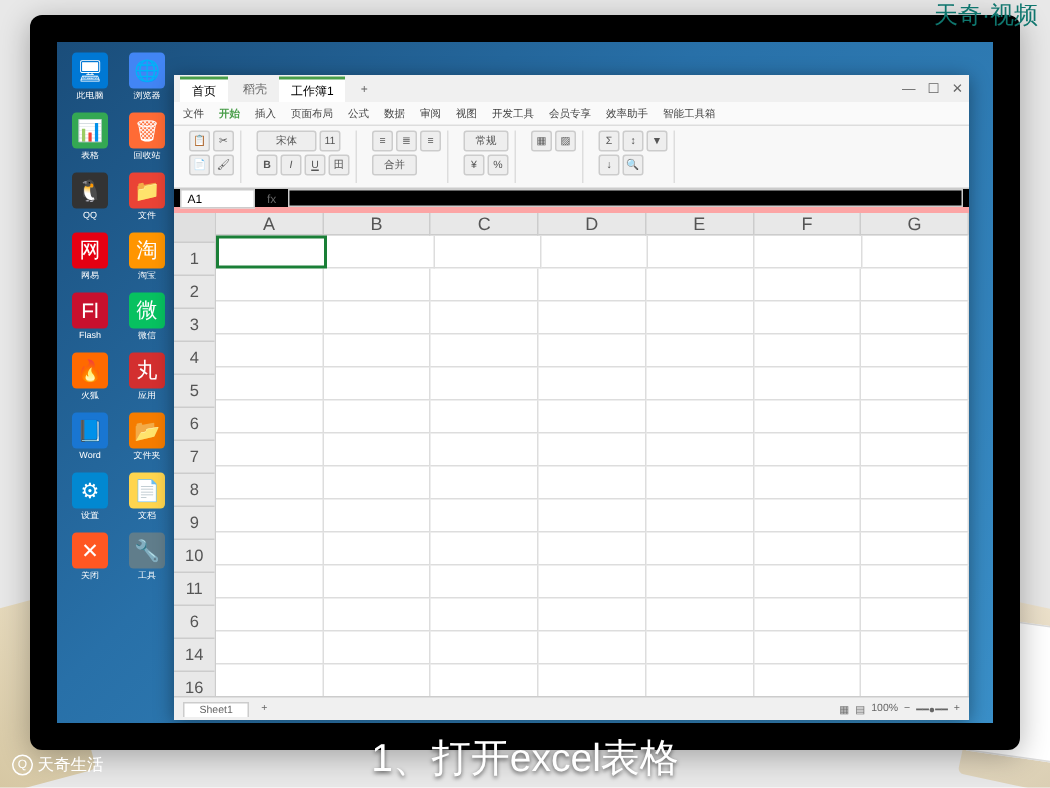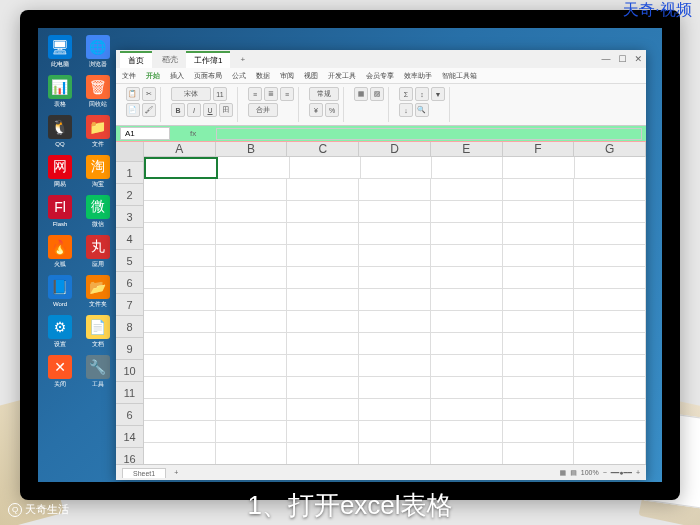--- a/index.html
+++ b/index.html
@@ -15,37 +15,37 @@
 .tab-sm{padding:2px 8px;background:#fff;border-top:2px solid #4a9e4a;margin-right:2px;font-size:8px}
 .tab-sm2{padding:2px 8px;font-size:8px;color:#666}
 .win-ctrl{margin-left:auto;display:flex;gap:8px;font-size:9px;color:#666}
 .menubar{height:16px;background:#fafafa;display:flex;align-items:center;padding:0 6px;gap:10px;font-size:7px;color:#444;border-bottom:1px solid #ddd}
 .menubar span{cursor:pointer}
 .menubar .active{color:#4a9e4a;font-weight:bold}
 .ribbon{height:42px;background:#f8f8f8;border-bottom:1px solid #ccc;display:flex;padding:3px 6px;gap:6px}
 .rg{display:flex;flex-direction:column;gap:2px;padding:0 4px;border-right:1px solid #ddd}
 .rbtn{width:14px;height:14px;background:#eee;border:1px solid #ccc;border-radius:2px;font-size:7px;display:flex;align-items:center;justify-content:center;color:#555}
 .rrow{display:flex;gap:2px}
-.formula-bar{height:16px;background:#86efac;border-bottom:1px solid #fca5a5;display:flex;align-items:center;padding:0 4px;font-size:8px}
+.formula-bar{height:16px;background:#000000;border-bottom:4px solid #fca5a5;display:flex;align-items:center;padding:0 4px;font-size:8px}
 .namebox{width:50px;border:1px solid #ccc;padding:1px 4px;background:#fff;font-size:8px}
-.fx{margin:0 20px;color:#666;font-size:8px}
+.fx{margin:0 8px;color:#666;font-size:8px}
 .grid{flex:1;display:flex;overflow:hidden;position:relative}
 .rowhead{width:28px;background:#f0f0f0;border-right:1px solid #ccc}
 .rh{height:22px;border-bottom:1px solid #ccc;display:flex;align-items:center;justify-content:center;font-size:11px;color:#555;background:#e8e8e8}
 .rh.hdr{height:20px;background:#e0e0e0}
 .cells{flex:1;display:flex;flex-direction:column}
 .colhead{height:20px;display:flex;background:#e8e8e8}
 .ch{flex:1;border-right:1px solid #ccc;border-bottom:1px solid #ccc;display:flex;align-items:center;justify-content:center;font-size:12px;color:#555;min-width:62px}
 .crow{height:22px;display:flex}
 .cell{flex:1;border-right:1px solid #ddd;border-bottom:1px solid #ddd;min-width:62px;font-size:10px;padding:2px;position:relative}
 .cell.sel{border:2px solid #1a7f37;z-index:2}
 .statusbar{height:16px;background:#f0f0f0;border-top:1px solid #ccc;display:flex;align-items:center;padding:0 6px;font-size:7px;color:#666}
 .sheet-tab{padding:1px 10px;background:#fff;border:1px solid #ccc;border-bottom:none;margin-right:2px}
 .zoom{margin-left:auto;display:flex;align-items:center;gap:4px}
-.watermark-tr{position:absolute;top:0;right:8px;color:#1d4ed8;font-size:16px;font-weight:300;z-index:100}
+.watermark-tr{position:absolute;top:0;right:8px;color:#0f766e;font-size:16px;font-weight:300;z-index:100}
 .watermark-bl{position:absolute;bottom:8px;left:8px;color:#fff;font-size:11px;z-index:100;display:flex;align-items:center;gap:3px}
 .wm-circ{width:14px;height:14px;border:1.5px solid #fff;border-radius:50%;display:flex;align-items:center;justify-content:center;font-size:8px}
 .caption{position:absolute;bottom:2px;left:50%;transform:translateX(-50%);color:#fff;font-size:26px;z-index:100;text-shadow:0 1px 3px rgba(0,0,0,0.6)}
 .prop-left,.prop-right{position:absolute;bottom:0;width:80px;height:120px}
 .prop-left{left:-30px;background:linear-gradient(45deg,#d4c5a0,#e8dcc0);transform:rotate(-15deg);border-radius:4px}
 .prop-right{right:-30px;background:linear-gradient(135deg,#f0e5d0,#d8ccb0);transform:rotate(12deg);border-radius:4px}
 .book{position:absolute;right:-10px;bottom:20px;width:60px;height:90px;background:#fff;border:1px solid #ddd;transform:rotate(8deg)}
 </style>
 </head>
 <body>

